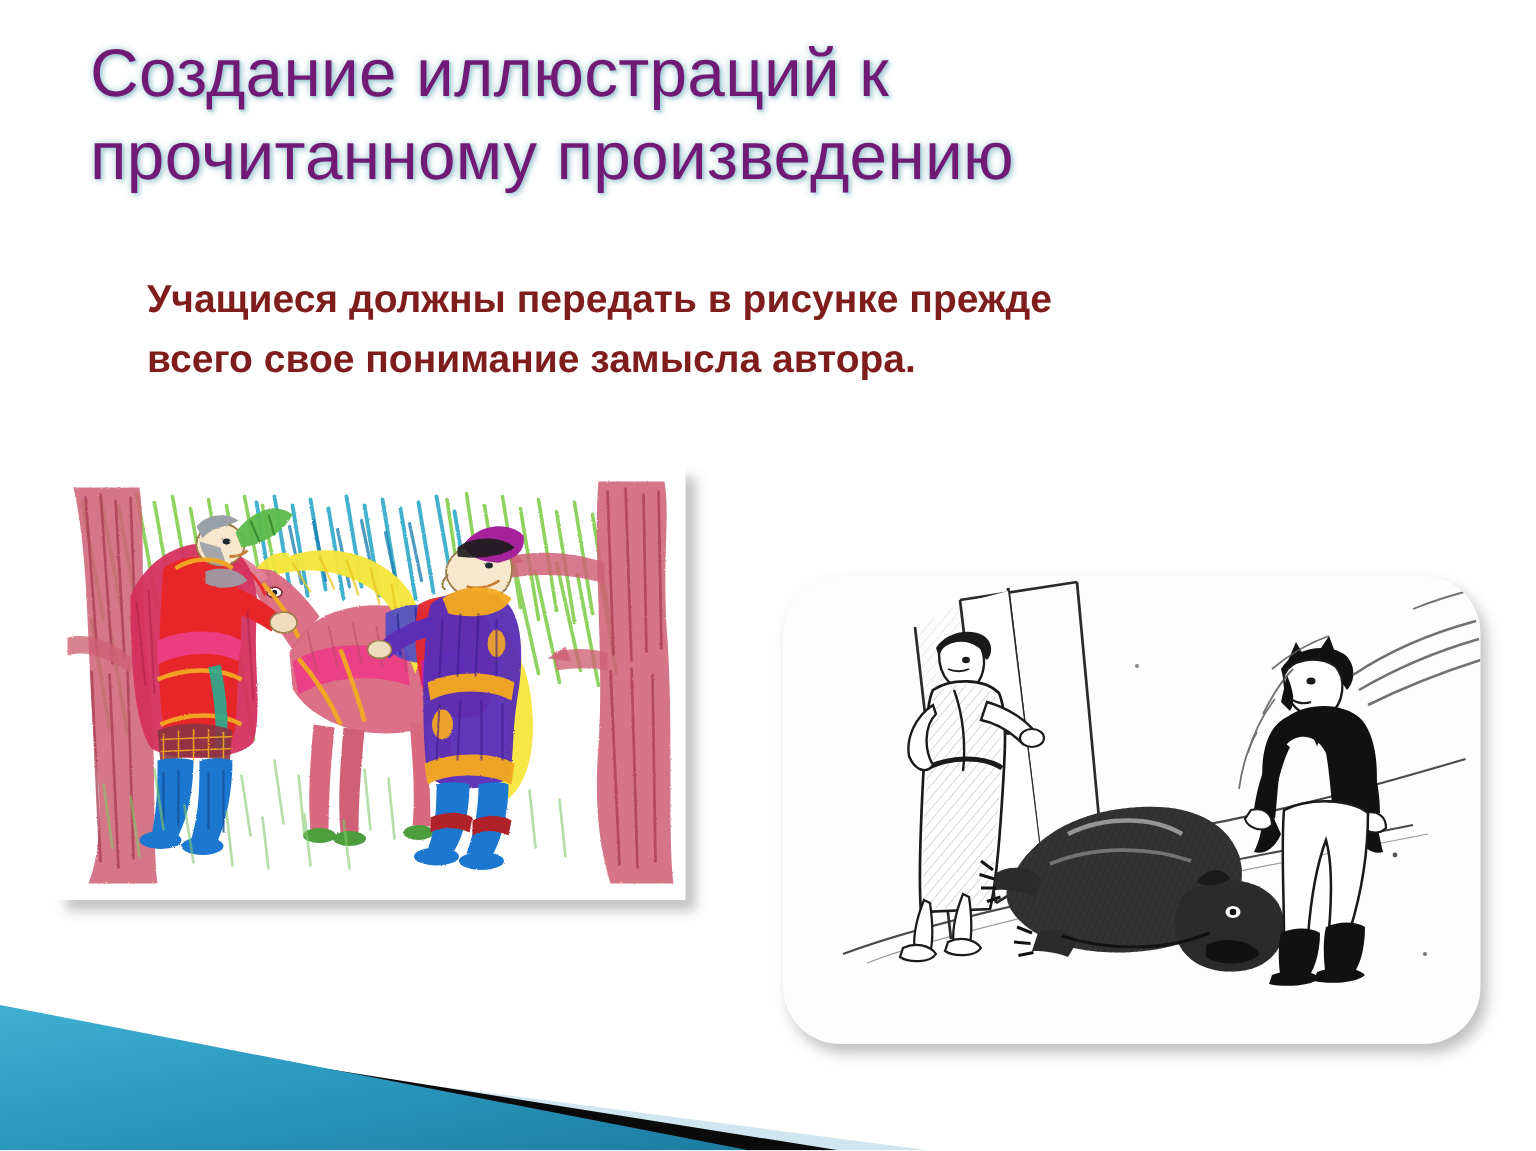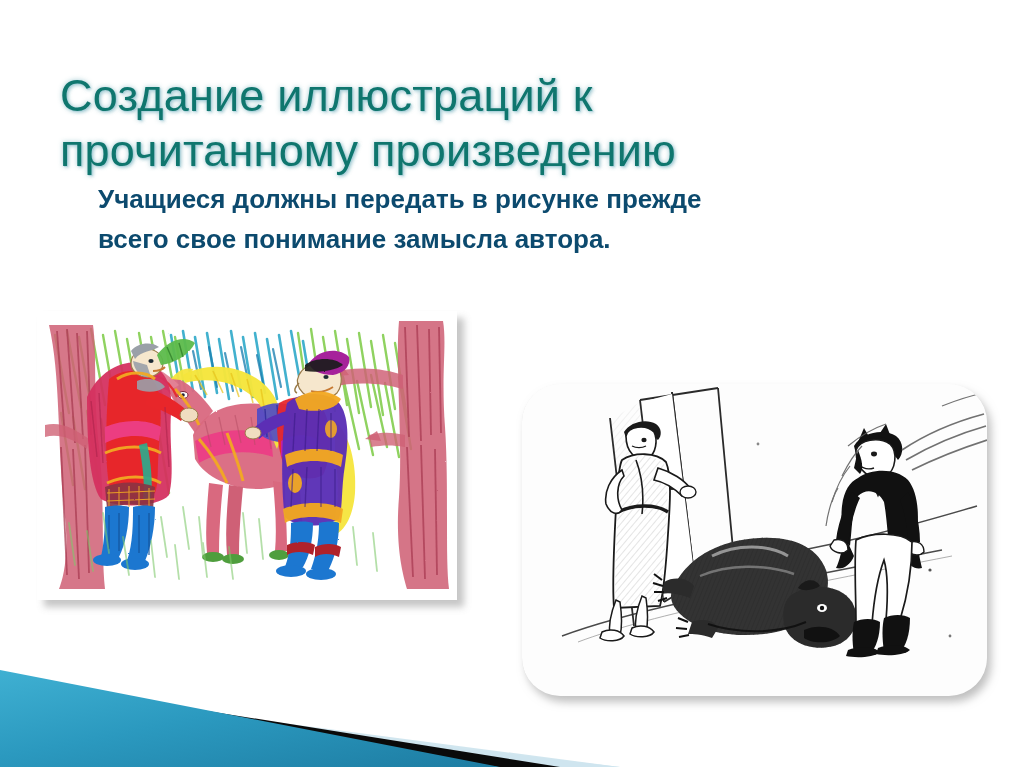--- a/index.html
+++ b/index.html
@@ -18,39 +18,38 @@
 
   
   #title {
     position: absolute;
     left: 60px;
     top: 22px;
     width: 860px;
     font-size: 45px;
     font-weight: normal;
     line-height: 1.22;
-    color: #0f766e;
+    color: #701a75;
     letter-spacing: 0.2px;
     text-shadow: 0 0 5px rgba(140,190,200,0.85),
                  1px 1px 0 rgba(190,220,228,0.9),
                  2px 2px 3px rgba(160,200,210,0.55);
     white-space: pre-line;
-    margin-top: 47px;
   }
 
   
   #body-text {
     position: absolute;
     left: 98px;
     top: 180px;
     width: 760px;
     font-size: 26px;
     font-weight: bold;
     line-height: 1.52;
-    color: #0c4a6e;
+    color: #7f1d1d;
     white-space: pre-line;
   }
 
   
   #illus-left {
     position: absolute;
     left: 37px;
     top: 311px;
     width: 420px;
     height: 289px;

